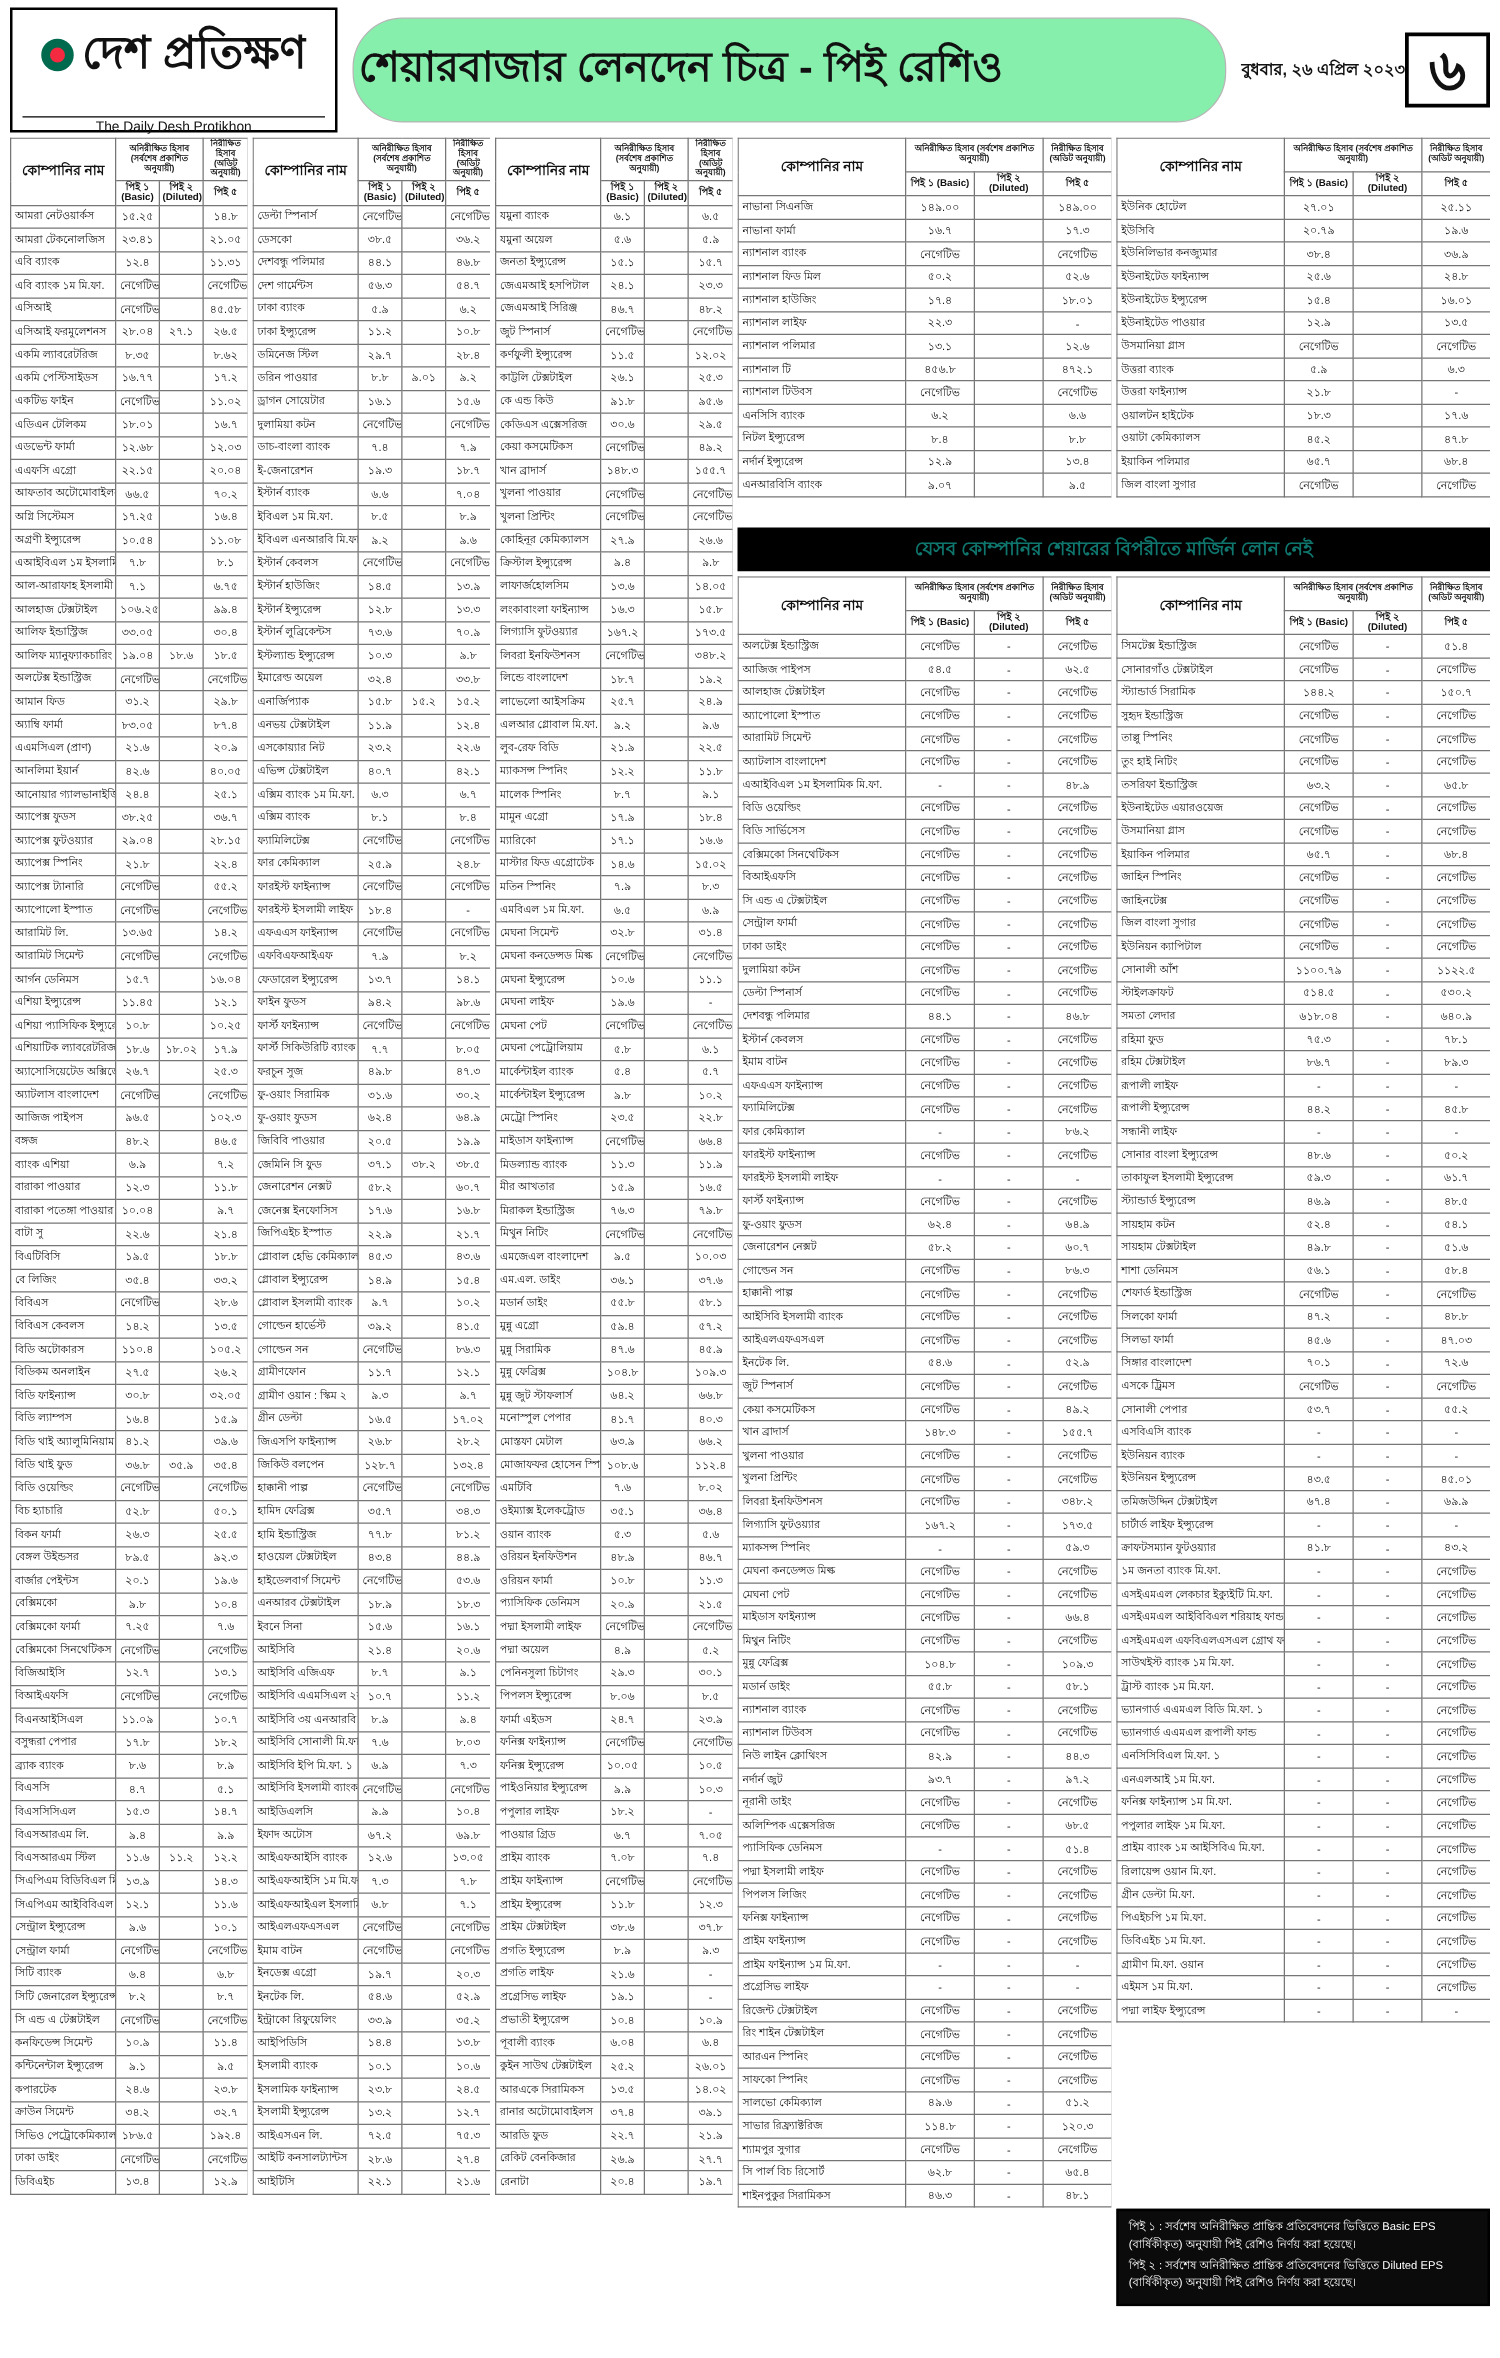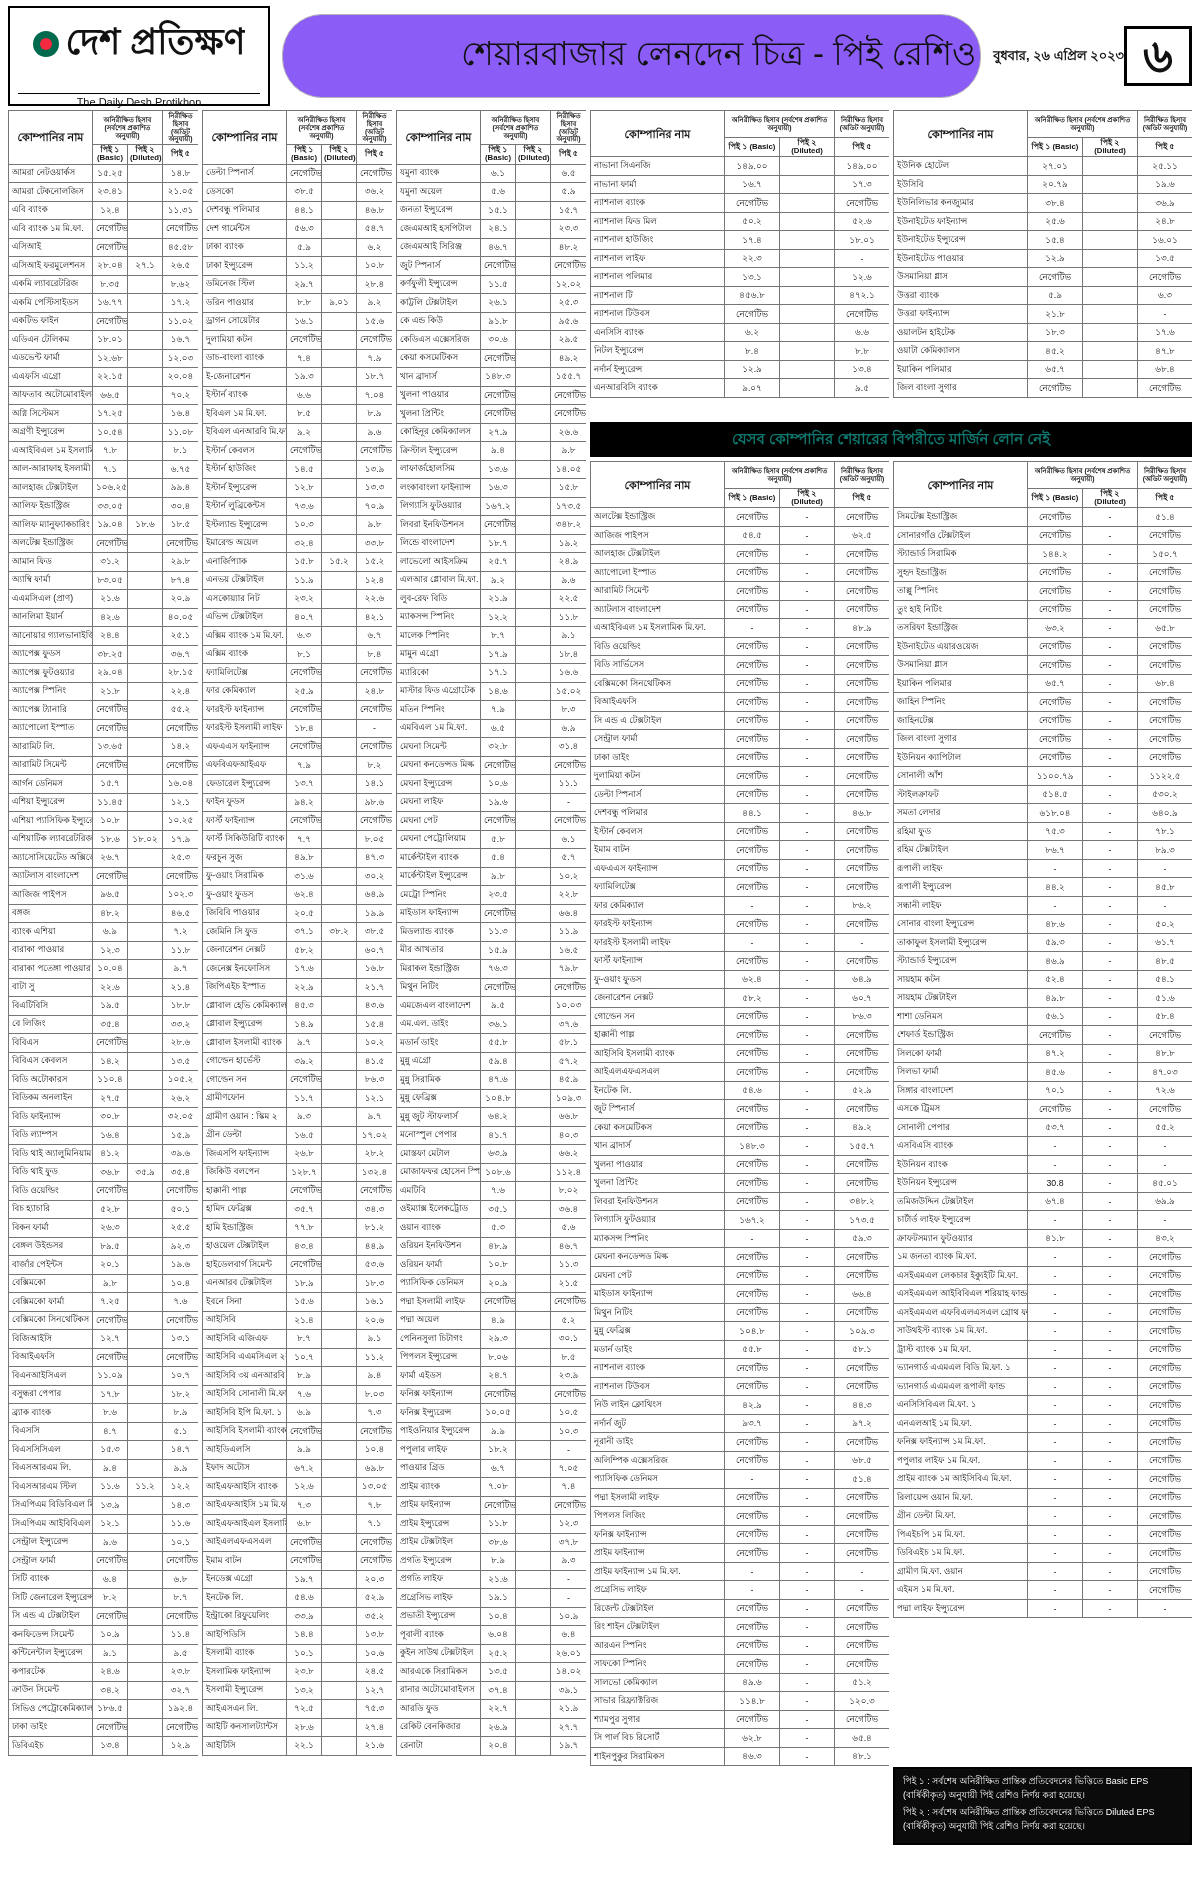--- a/index.html
+++ b/index.html
@@ -8,22 +8,22 @@
   
   .masthead{display:flex;align-items:stretch;gap:12px;height:100px;margin-bottom:4px}
   .logo-block{border:2px solid #000;width:262px;box-sizing:border-box;padding:4px 8px;
               display:flex;flex-direction:column;justify-content:flex-start;text-align:center}
   .tagline{font-size:10px;letter-spacing:1px;white-space:nowrap;overflow:hidden}
   .logo-row{display:flex;align-items:center;justify-content:center;gap:7px;margin:2px 0}
   .flag-icon{width:26px;height:26px;border-radius:50%;background:#006a4e;position:relative;flex:0 0 auto}
   .flag-icon::after{content:"";position:absolute;left:7px;top:7px;width:12px;height:12px;border-radius:50%;background:#f42a41}
   .logo-name{font-size:36px;font-weight:bold;white-space:nowrap;overflow:hidden}
   .logo-en{font-size:11px;border-top:1px solid #000;margin-top:17px;padding-top:2px}
-  .page-title{flex:1;align-self:center;text-align:right;font-size:33px;font-weight:normal;
-              background:#8b5cf6;border:1px solid #b5b5b5;border-radius:40px;padding:13px 4px;overflow:hidden;white-space:nowrap}
+  .page-title{flex:1;align-self:center;text-align:left;font-size:33px;font-weight:bold;
+              background:#86efac;border:1px solid #b5b5b5;border-radius:40px;padding:13px 4px;overflow:hidden;white-space:nowrap}
   .header-right{display:flex;align-items:center;}
   .date-line{font-size:13px;font-weight:bold;white-space:nowrap}
   .page-number{font-size:46px;font-weight:bold;border:3px solid #000;padding:4px 16px;line-height:1}
   
   .subtitle-bar{background:#000;color:#fff;text-align:center;font-size:17px;font-weight:bold;
                 padding:6px 0;margin-bottom:4px;overflow:hidden;white-space:nowrap}
   
   .content{display:flex;gap:4px;height:1736px;overflow:hidden}
   .ncol{width:190px;overflow:hidden;flex:0 0 auto}
   .right-region{width:602px;flex:0 0 auto;display:flex;flex-wrap:wrap;gap:4px;align-content:flex-start}
@@ -2568,21 +2568,21 @@
                 <td class="num">-</td>
               </tr>
               <tr>
                 <td class="name">ইউনিয়ন ব্যাংক</td>
                 <td class="num">-</td>
                 <td class="num">-</td>
                 <td class="num">-</td>
               </tr>
               <tr>
                 <td class="name">ইউনিয়ন ইন্স্যুরেন্স</td>
-                <td class="num">30.8</td>
+                <td class="num">৪৩.৫</td>
                 <td class="num">-</td>
                 <td class="num">৪৫.০১</td>
               </tr>
               <tr>
                 <td class="name">তমিজউদ্দিন টেক্সটাইল</td>
                 <td class="num">৬৭.৪</td>
                 <td class="num">-</td>
                 <td class="num">৬৯.৯</td>
               </tr>
               <tr>

